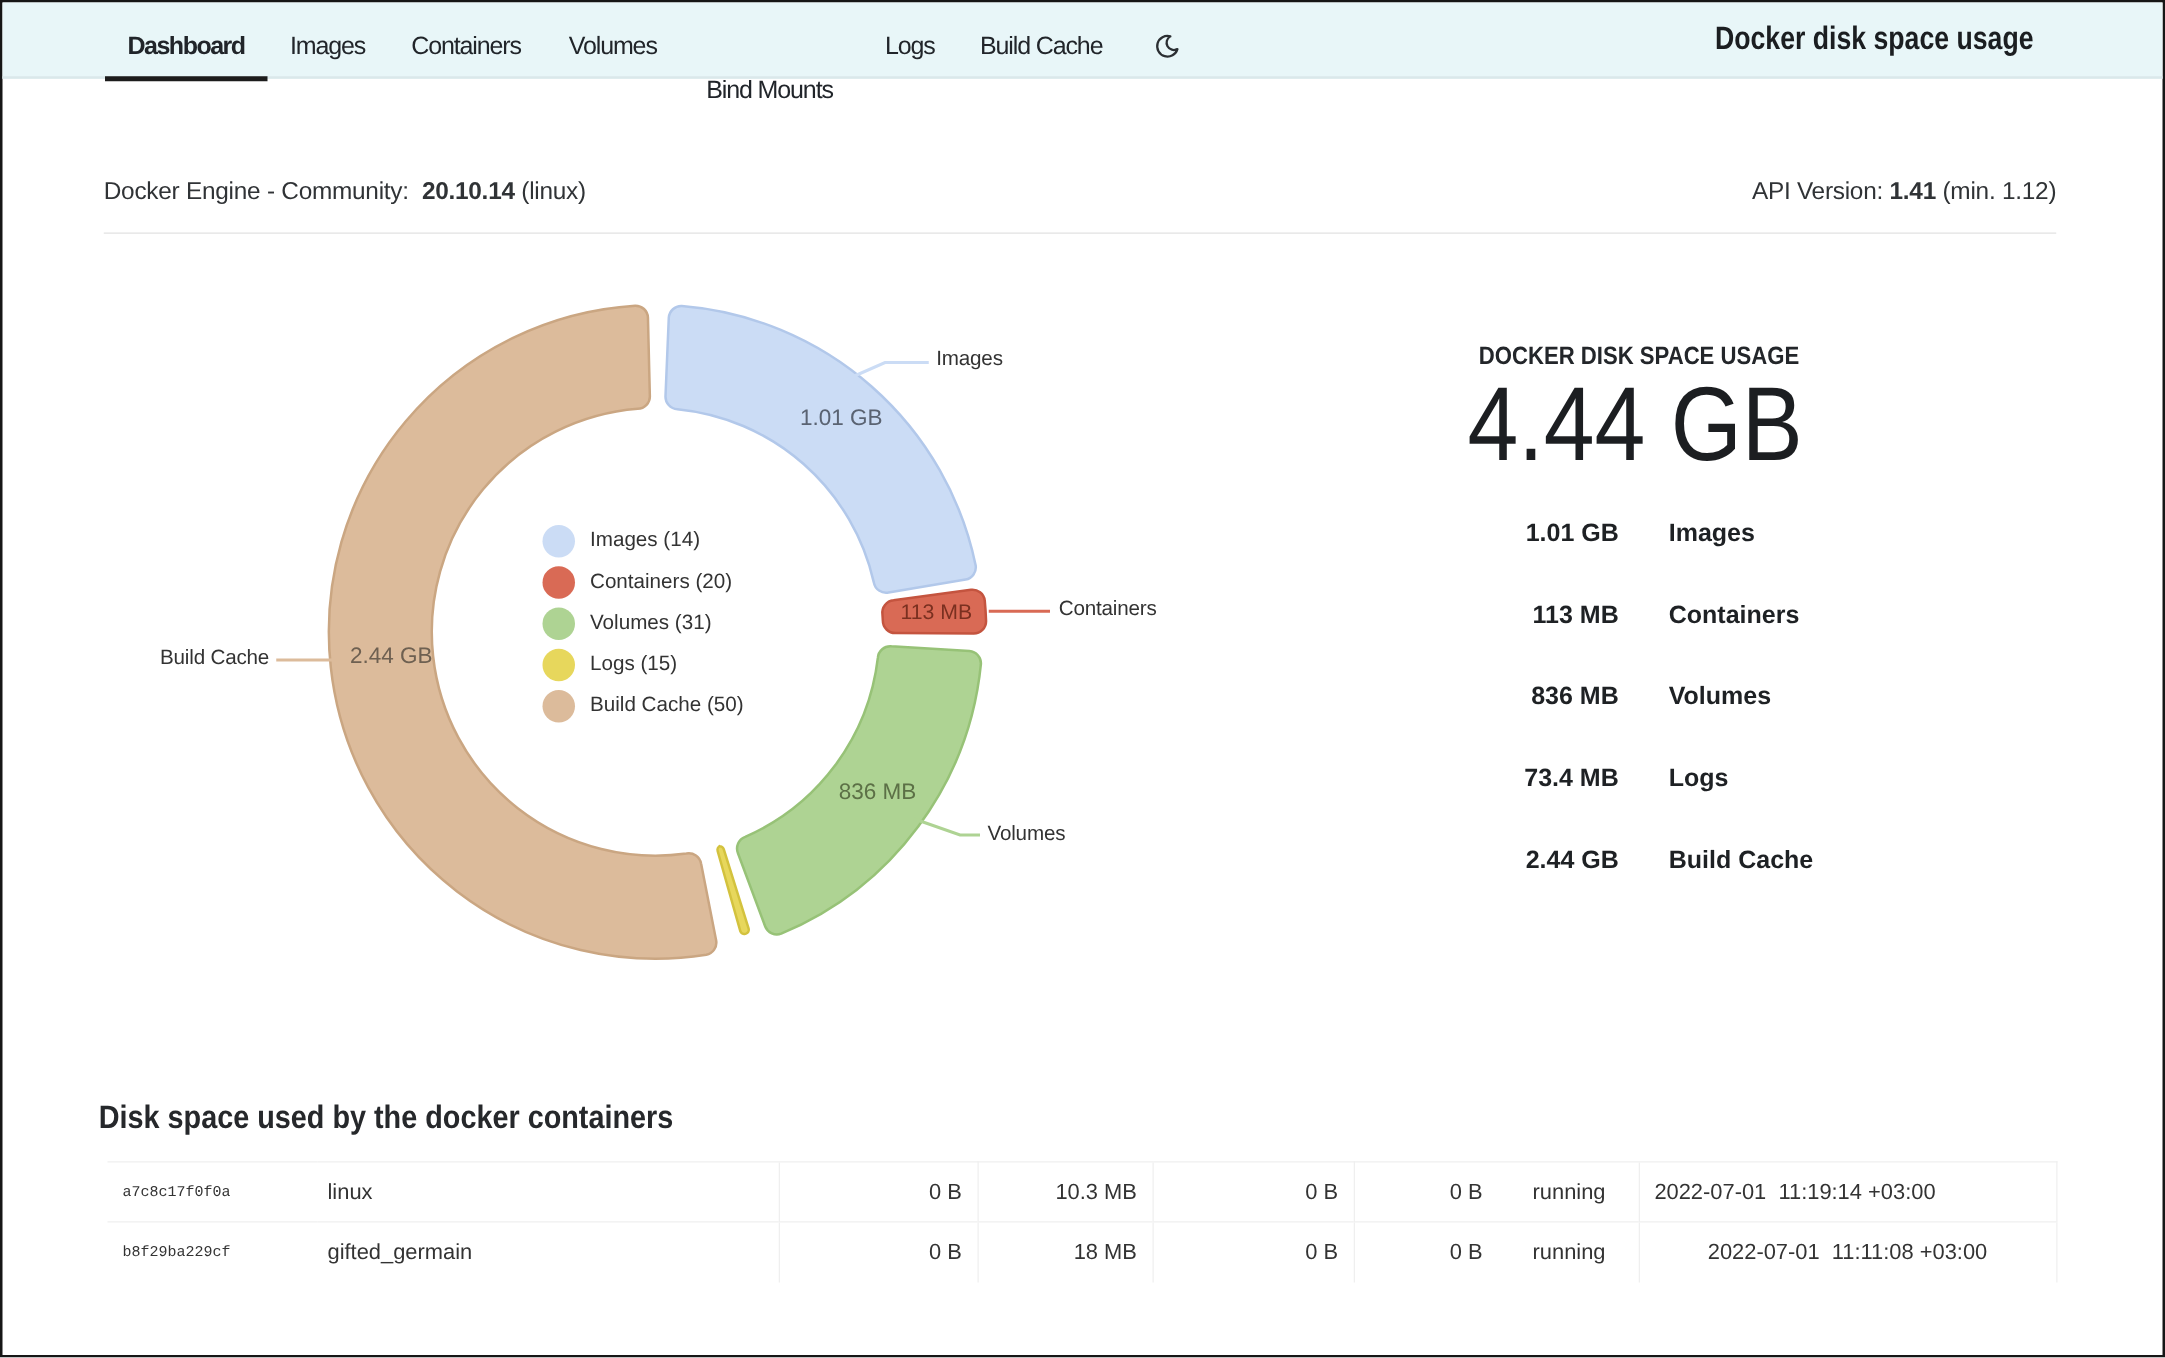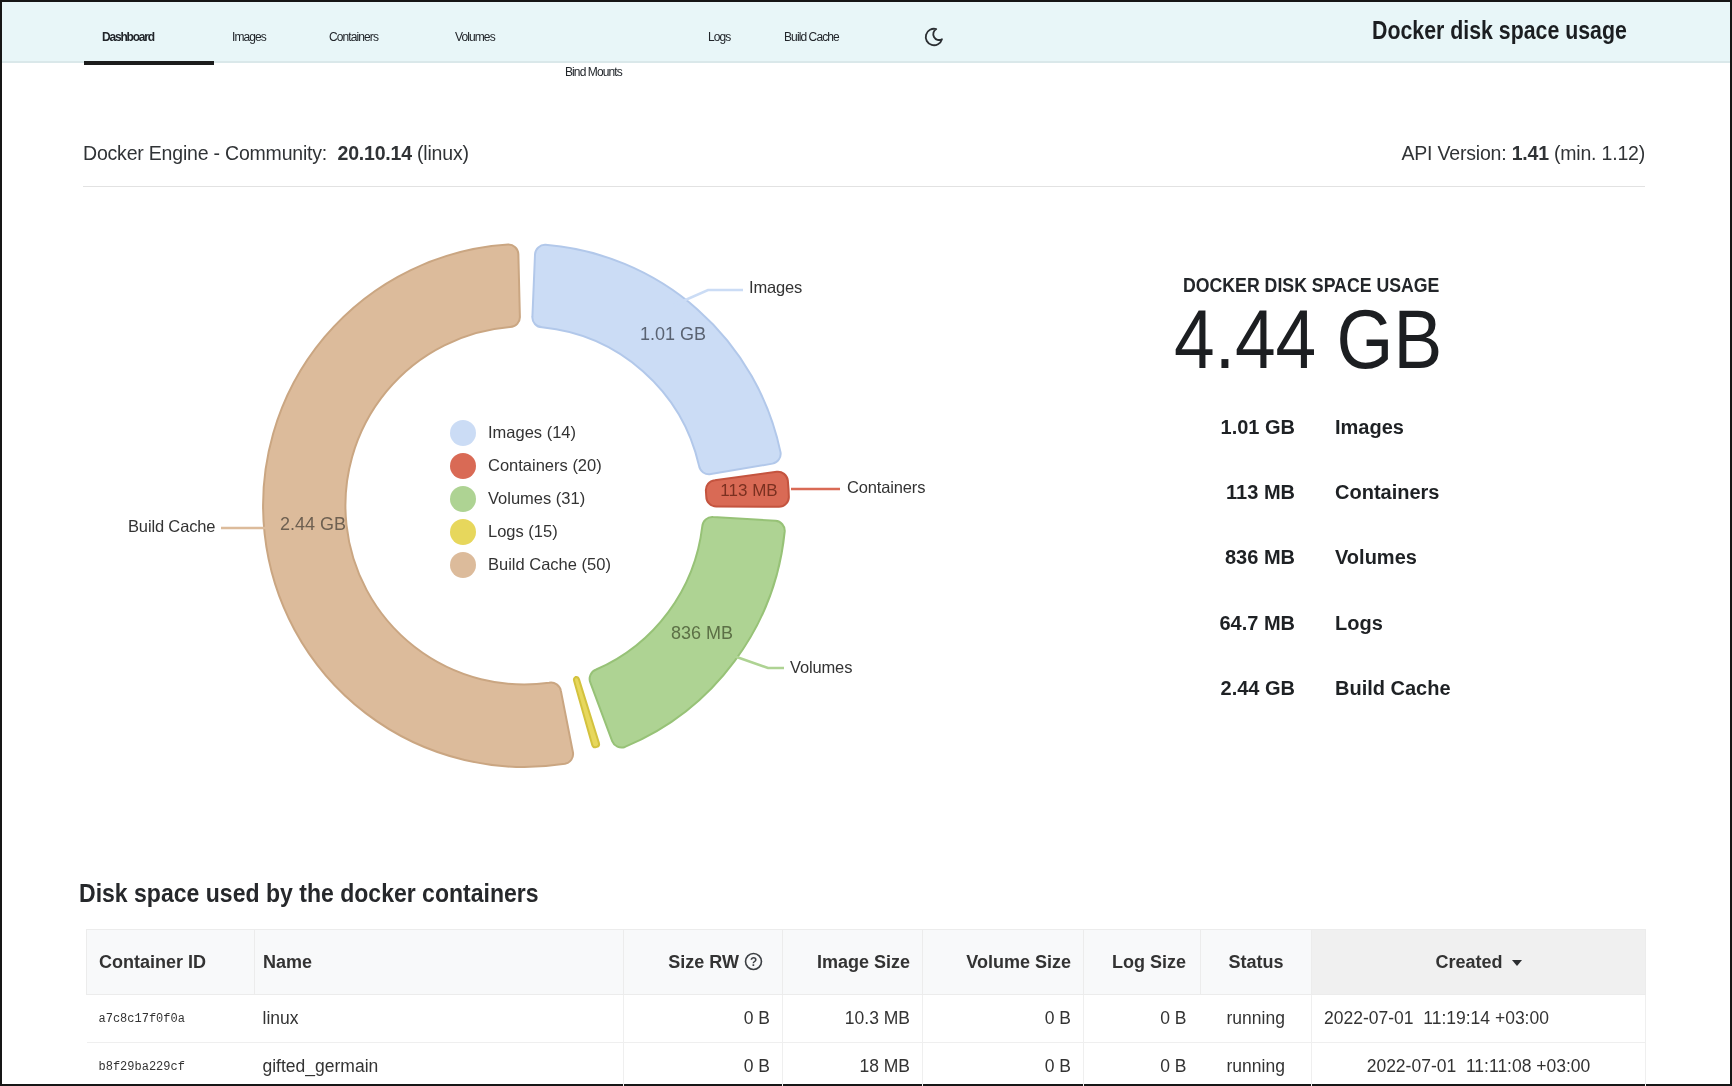--- a/index.html
+++ b/index.html
@@ -1,32 +1,32 @@
 <!DOCTYPE html>
 <html><head>
 <meta charset="utf-8">
 <style>
 * { margin:0; padding:0; box-sizing:border-box; }
 html,body { width:1732px; height:1086px; background:#fff; font-family:"Liberation Sans", sans-serif; color:#333; overflow:hidden; }
 #frame { position:relative; width:1732px; height:1086px; border:2px solid #161616; }
 
 #nav { position:absolute; left:0; top:0; width:100%; height:61px; background:#e8f6f8; border-bottom:2px solid #dae8ea; }
-.tab { position:absolute; top:0; height:70px; line-height:70px; font-size:12px; letter-spacing:-0.9px; color:#21252a; white-space:nowrap;text-align:center; }
+.tab { position:absolute; top:0; height:70px; line-height:70px; font-size:20px; letter-spacing:-0.9px; color:#21252a; white-space:nowrap;text-align:center; }
 #tab-dash { font-weight:bold; letter-spacing:-1.2px; }
 #dash-underline { position:absolute; left:82px; top:59px; width:130px; height:4px; background:#1c1c1c; }
 #navtitle { position:absolute; left:1370px; top:15px; line-height:1; font-size:26px; font-weight:bold; color:#1b1e21; transform:scaleX(0.82); transform-origin:0 0; white-space:nowrap; }
 
 #engine { position:absolute; left:81px; top:142px; line-height:1; font-size:19.5px; letter-spacing:-0.2px; color:#303336; }
 #apiver { position:absolute; right:85px; top:142px; line-height:1; font-size:19.5px; letter-spacing:-0.2px; color:#303336; }
 #inforule { position:absolute; left:81px; top:184px; width:1562px; height:1px; background:#e2e2e2; }
 
 .arclabel { position:absolute; line-height:1; font-size:18px; transform:translate(-50%,-50%); white-space:nowrap; }
 .outlabel { position:absolute; line-height:1; font-size:16.5px; letter-spacing:-0.15px; color:#333; white-space:nowrap; }
 
-#legend { position:absolute; left:448px; top:414px; }
+#legend { position:absolute; left:432px; top:414px; }
 .lrow { height:33px; display:flex; align-items:center; }
 .ldot { width:26px; height:26px; border-radius:50%; margin-right:12px; flex:none; }
 .ltext { font-size:16.5px; color:#333; }
 
 #rp-title { position:absolute; left:1181px; top:273px; line-height:1; font-size:20px; font-weight:bold; color:#23262a; transform:scaleX(0.885); transform-origin:0 0; white-space:nowrap; }
 #rp-big { position:absolute; left:1172px; top:295px; line-height:1; font-size:84px; color:#1c1e21; transform:scaleX(0.87); transform-origin:0 0; white-space:nowrap; }
 .rp-val { position:absolute; left:1133px; width:160px; text-align:right; line-height:1; font-size:20px; font-weight:bold; color:#1e2124; }
 .rp-name { position:absolute; left:1333px; line-height:1; font-size:20px; font-weight:bold; color:#1e2124; }
 
 #tbl-heading { position:absolute; left:77px; top:878px; line-height:1; font-size:26px; font-weight:bold; color:#26282b; transform:scaleX(0.886); transform-origin:0 0; white-space:nowrap; }
@@ -106,51 +106,38 @@
   </div>
 
   <div id="rp-title">DOCKER DISK SPACE USAGE</div>
   <div id="rp-big">4.44 GB</div>
   <div class="rp-val" style="top:415px;">1.01 GB</div>
     <div class="rp-name" style="top:415px;">Images</div>
   <div class="rp-val" style="top:480px;">113 MB</div>
     <div class="rp-name" style="top:480px;">Containers</div>
   <div class="rp-val" style="top:545px;">836 MB</div>
     <div class="rp-name" style="top:545px;">Volumes</div>
-  <div class="rp-val" style="top:611px;">64.7 MB</div>
+  <div class="rp-val" style="top:611px;">73.4 MB</div>
     <div class="rp-name" style="top:611px;">Logs</div>
   <div class="rp-val" style="top:676px;">2.44 GB</div>
     <div class="rp-name" style="top:676px;">Build Cache</div>
 
   <div id="tbl-heading">Disk space used by the docker containers</div>
   <table id="tbl">
     <colgroup>
       <col style="width:168px">
         <col style="width:369px">
         <col style="width:159px">
         <col style="width:140px">
       <col style="width:161px">
         <col style="width:117px">
         <col style="width:111px">
         <col style="width:334px">
     </colgroup>
     <tbody>
-        <tr>
-      <th style="text-align:left;">Container ID</th>
-      <th style="text-align:left;">Name</th>
-      <th class="num" style="padding-right:19px;">Size RW <svg width="19" height="19" viewBox="0 0 20 20" style="vertical-align:-3.5px;">
-              <circle cx="10" cy="10" r="8.4" fill="none" stroke="#3c3f43" stroke-width="1.7"></circle>
-              <text x="10" y="14.4" text-anchor="middle" font-size="12.5" font-weight="bold" fill="#3c3f43">?</text>
-            </svg></th>
-      <th class="num">Image Size</th>
-      <th class="num">Volume Size</th>
-      <th class="num" style="padding-right:14px;">Log Size</th>
-      <th style="text-align:center;">Status</th>
-      <th style="text-align:center;background:#f0f0f0;">Created <span style="display:inline-block;width:0;height:0;border-left:5.5px solid transparent;border-right:5.5px solid transparent;border-top:6.5px solid #2b2d30;vertical-align:2px;margin-left:4px;"></span></th>
-    </tr>
     <tr>
       <td class="mono">a7c8c17f0f0a</td>
       <td>linux</td>
       <td class="num v">0 B</td>
       <td class="num">10.3 MB</td>
       <td class="num v">0 B</td>
       <td class="num" style="padding-right:14px;">0 B</td>
       <td style="text-align:center;">running</td>
       <td class="v" style="">2022-07-01&nbsp; 11:19:14 +03:00</td>
     </tr>

